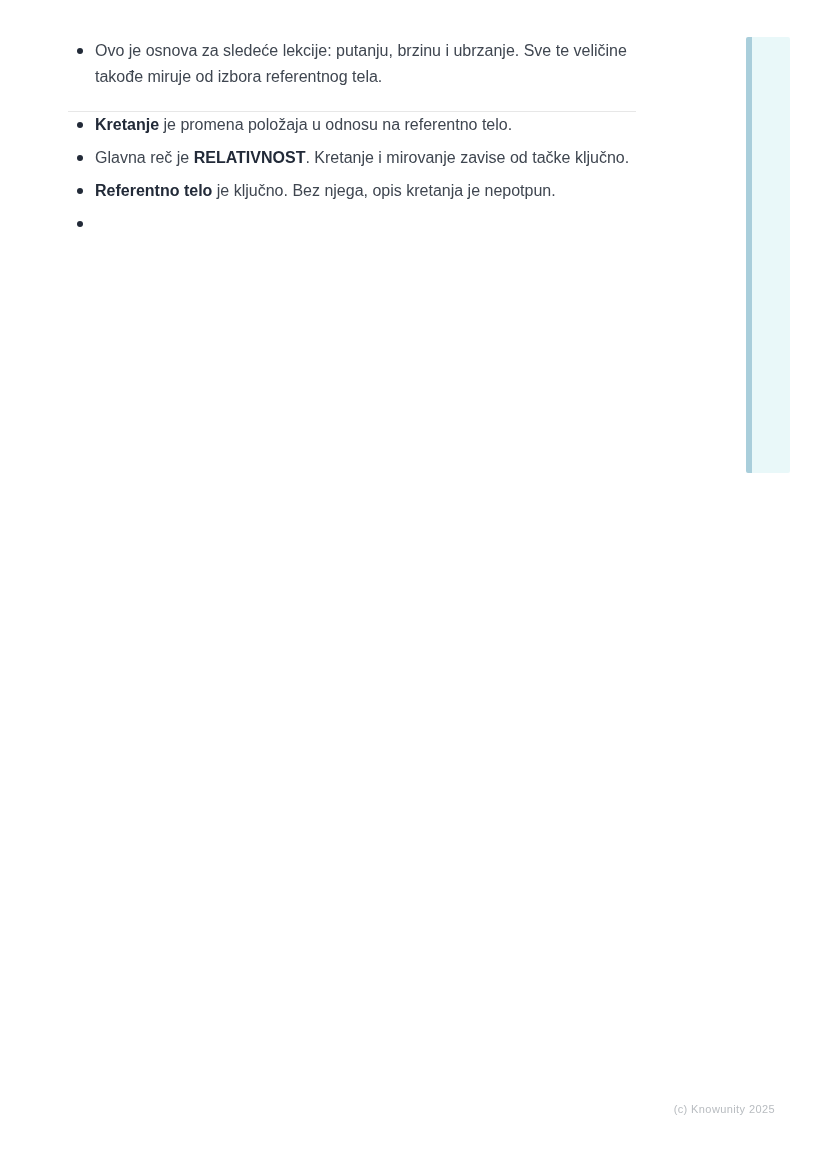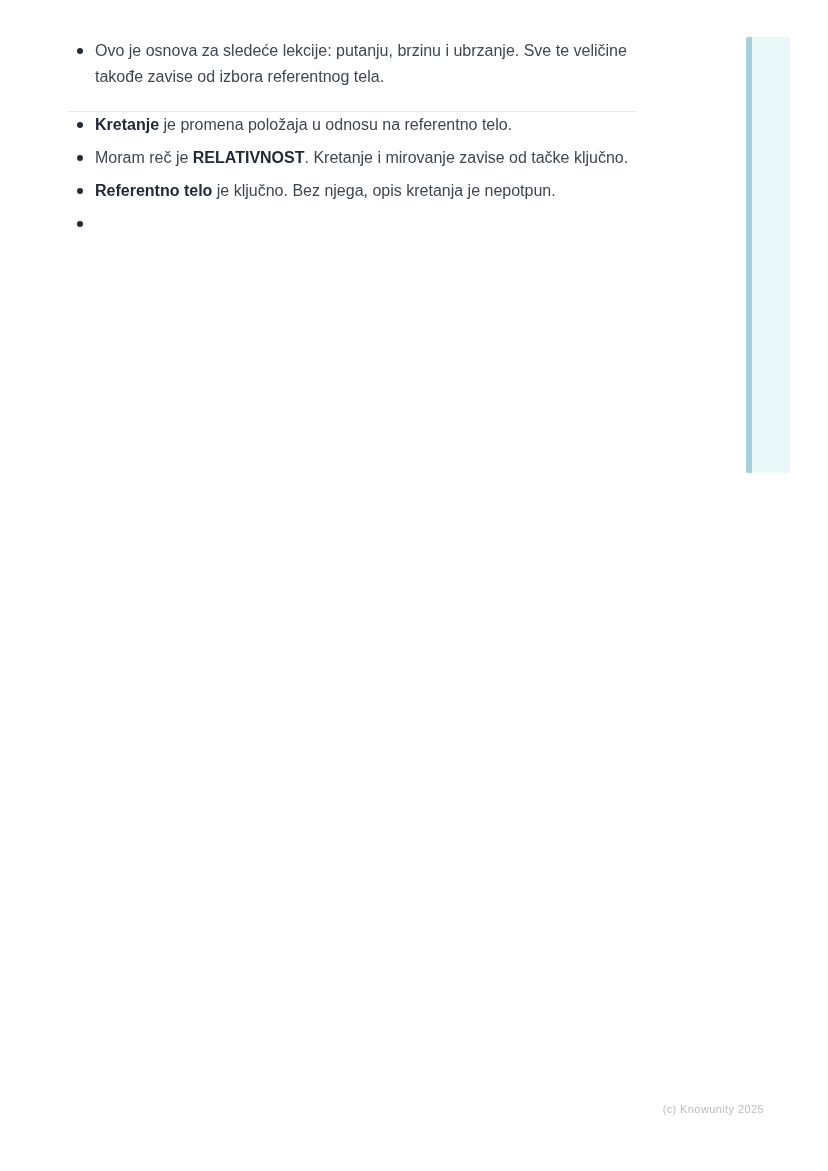--- a/index.html
+++ b/index.html
@@ -72,21 +72,21 @@
     border-radius: 2px 0 0 2px;
   }
   .accent-fill {
     width: 38px;
     height: 100%;
     background: var(--accent-fill, #e9f8f9);
     border-radius: 0 2px 2px 0;
   }
   .footer {
     position: absolute;
-    right: 64px;
+    right: 53px;
     top: 1103px;
     font-size: 11px;
     letter-spacing: 0.4px;
     color: var(--footer-text, #b8bcc0);
   }
 </style>
 </head>
 <body>
 
 <div class="page">
@@ -94,35 +94,35 @@
   <div class="accent-bar">
     <div class="accent-line"></div>
     <div class="accent-fill"></div>
   </div>
 
   <main class="content">
 
     <ul class="note-list">
       <li>
         <span class="dot"></span>
-        <span>Ovo je osnova za sledeće lekcije: putanju, brzinu i ubrzanje. Sve te veličine takođe zavise od izbora referentnog tela.</span>
+        <span>Ovo je osnova za sledeće lekcije: putanju, brzinu i ubrzanje. Sve te veličine takođe miruje od izbora referentnog tela.</span>
       </li>
     </ul>
 
     <hr class="divider">
 
 
     <ul class="note-list">
       <li>
         <span class="dot"></span>
         <span class="seg-bold">Kretanje</span><span> je promena položaja u odnosu na referentno telo.</span>
       </li>
       <li>
         <span class="dot"></span>
-        <span>Moram reč je </span><span class="seg-bold">RELATIVNOST</span><span>. Kretanje i mirovanje zavise od tačke ključno.</span>
+        <span>Glavna reč je </span><span class="seg-bold">RELATIVNOST</span><span>. Kretanje i mirovanje zavise od tačke ključno.</span>
       </li>
       <li>
         <span class="dot"></span>
         <span class="seg-bold">Referentno telo</span><span> je ključno. Bez njega, opis kretanja je nepotpun.</span>
       </li>
       <li>
         <span class="dot"></span>
       </li>
     </ul>
 

